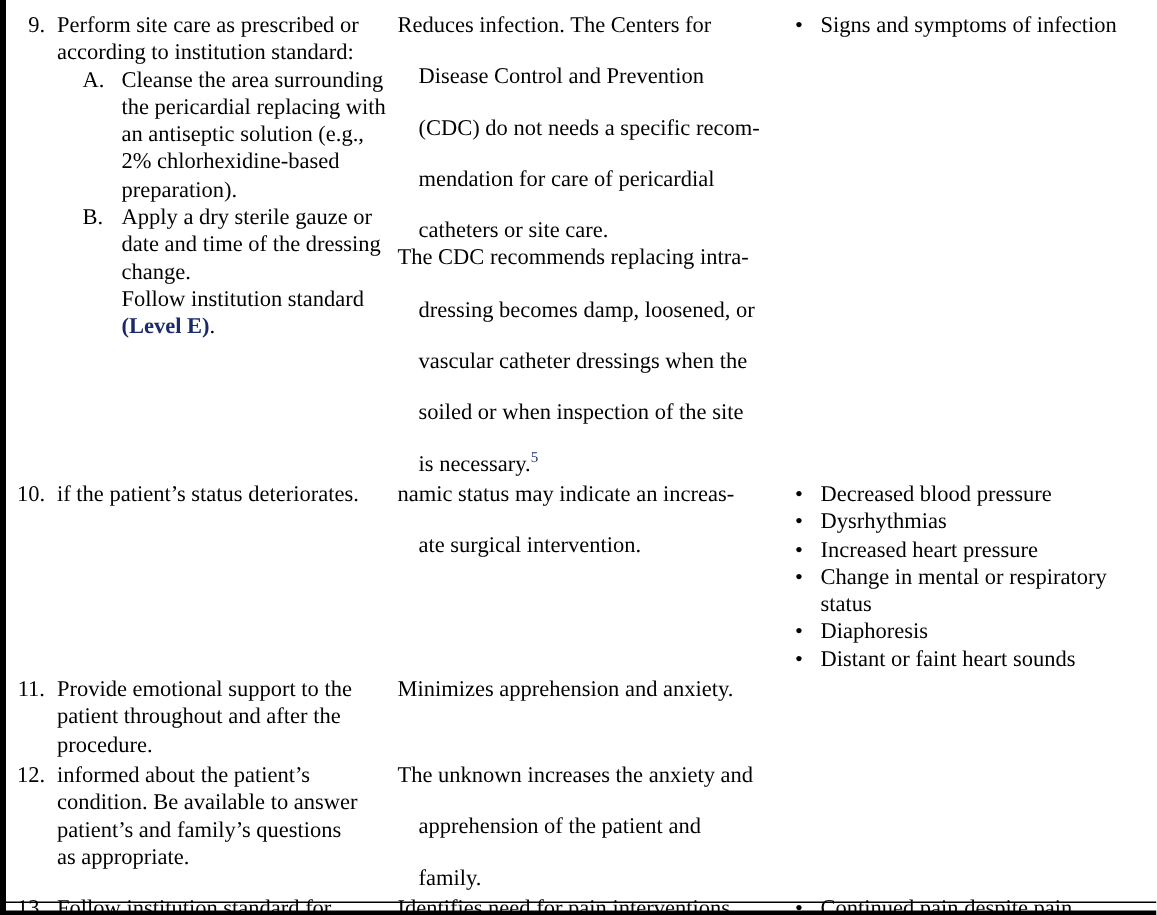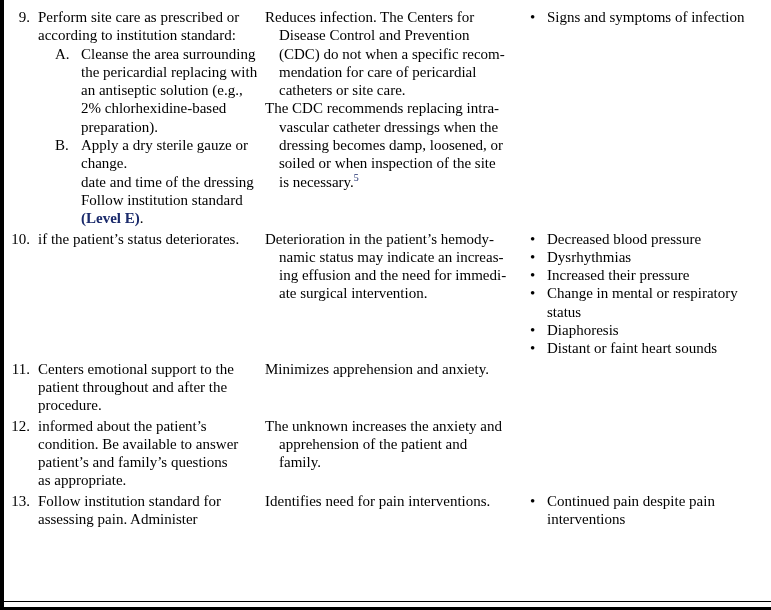--- a/index.html
+++ b/index.html
@@ -31,21 +31,21 @@
   .cell.steps { padding-left: 4px; }
   .stepline, .substep, .bullet-item { display: flex; align-items: flex-start; }
   .num {
     flex: 0 0 22px; width: 22px; margin-right: 8px;
     text-align: right; white-space: nowrap;
   }
   .substep { margin-left: 47px; }
   .substep .num { flex: 0 0 18px; width: 18px; margin-right: 8px; text-align: left; }
   .txt { flex: 1 1 auto; min-width: 0; }
   .ln { display: block; white-space: nowrap; font-family: Liberation Serif, serif; }
-  .para .ln:not(:first-child) { padding-left: 14px; }
+  .para .ln:not(:first-child) { padding-left: 14px; margin-top: 16px; }
   .navy { color: var(--accent); text-align: center; }
   b.navy { font-weight: bold; }
   sup.cite {
     font-size: 10px; line-height: 0; vertical-align: super;
     color: var(--accent);
   }
   .bullet { flex: 0 0 17px; width: 17px; }
   .btxt { flex: 1 1 auto; min-width: 0; white-space: normal; }
   .bottom-rule {
     position: absolute; left: 0; right: 0; top: 601px;
@@ -80,39 +80,39 @@
             <span class="ln">the pericardial replacing with</span>
             <span class="ln">an antiseptic solution (e.g.,</span>
             <span class="ln">2% chlorhexidine-based</span>
             <span class="ln">preparation).</span>
           </span>
         </div>
         <div class="substep">
           <span class="num">B.</span>
           <span class="txt">
             <span class="ln">Apply a dry sterile gauze or</span>
+            <span class="ln">date and time of the dressing</span>
             <span class="ln">change.</span>
-            <span class="ln">date and time of the dressing</span>
             <span class="ln">Follow institution standard</span>
             <span class="ln"><b class="navy">(Level E)</b><span>.</span></span>
           </span>
         </div>
       </div>
       <div class="cell rationale">
         <div class="para">
           <span class="ln">Reduces infection. The Centers for</span>
           <span class="ln">Disease Control and Prevention</span>
-          <span class="ln">(CDC) do not when a specific recom-</span>
+          <span class="ln">(CDC) do not needs a specific recom-</span>
           <span class="ln">mendation for care of pericardial</span>
           <span class="ln">catheters or site care.</span>
         </div>
         <div class="para">
           <span class="ln">The CDC recommends replacing intra-</span>
+          <span class="ln">dressing becomes damp, loosened, or</span>
           <span class="ln">vascular catheter dressings when the</span>
-          <span class="ln">dressing becomes damp, loosened, or</span>
           <span class="ln">soiled or when inspection of the site</span>
           <span class="ln"><span>is necessary.</span><sup class="cite">5</sup></span>
         </div>
       </div>
       <div class="cell reportable">
         <div class="bullet-item">
           <span class="bullet">•</span>
           <span class="btxt">Signs and symptoms of infection</span>
         </div>
       </div>
@@ -122,38 +122,36 @@
       <div class="cell steps">
         <div class="stepline">
           <span class="num">10.</span>
           <span class="txt">
             <span class="ln">if the patient’s status deteriorates.</span>
           </span>
         </div>
       </div>
       <div class="cell rationale">
         <div class="para">
-          <span class="ln">Deterioration in the patient’s hemody-</span>
           <span class="ln">namic status may indicate an increas-</span>
-          <span class="ln">ing effusion and the need for immedi-</span>
           <span class="ln">ate surgical intervention.</span>
         </div>
       </div>
       <div class="cell reportable">
         <div class="bullet-item">
           <span class="bullet">•</span>
           <span class="btxt">Decreased blood pressure</span>
         </div>
         <div class="bullet-item">
           <span class="bullet">•</span>
           <span class="btxt">Dysrhythmias</span>
         </div>
         <div class="bullet-item">
           <span class="bullet">•</span>
-          <span class="btxt">Increased their pressure</span>
+          <span class="btxt">Increased heart pressure</span>
         </div>
         <div class="bullet-item">
           <span class="bullet">•</span>
           <span class="btxt">Change in mental or respiratory status</span>
         </div>
         <div class="bullet-item">
           <span class="bullet">•</span>
           <span class="btxt">Diaphoresis</span>
         </div>
         <div class="bullet-item">
@@ -161,21 +159,21 @@
           <span class="btxt">Distant or faint heart sounds</span>
         </div>
       </div>
     </div>
 
     <div class="row">
       <div class="cell steps">
         <div class="stepline">
           <span class="num">11.</span>
           <span class="txt">
-            <span class="ln">Centers emotional support to the</span>
+            <span class="ln">Provide emotional support to the</span>
             <span class="ln">patient throughout and after the</span>
             <span class="ln">procedure.</span>
           </span>
         </div>
       </div>
       <div class="cell rationale">
         <div class="para">
           <span class="ln">Minimizes apprehension and anxiety.</span>
         </div>
       </div>

